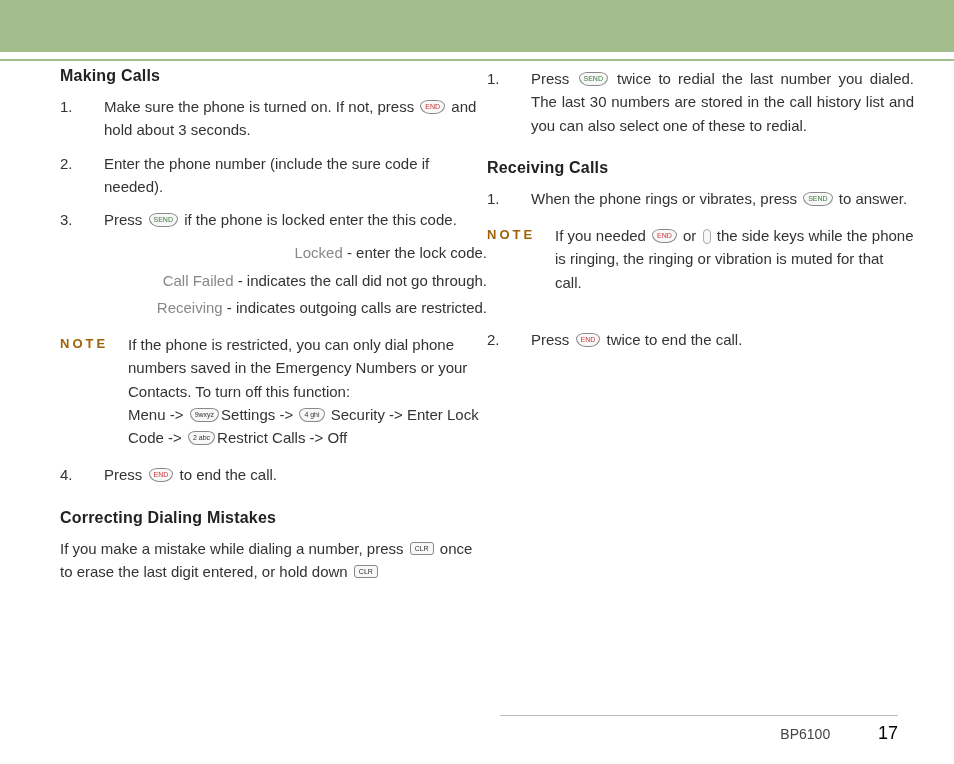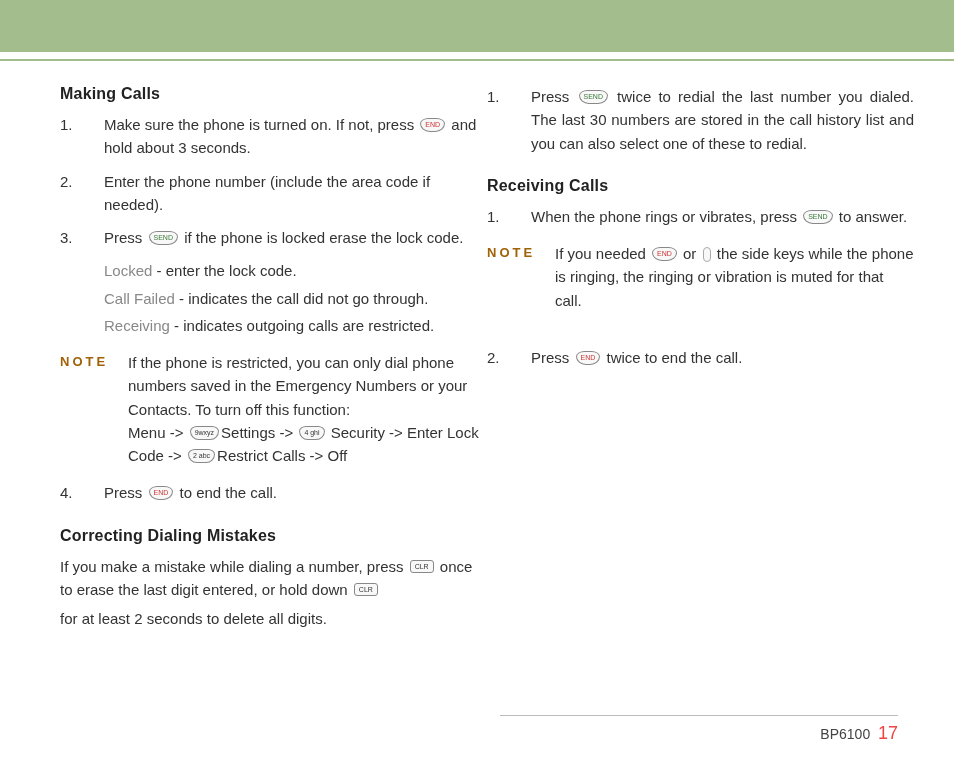--- a/index.html
+++ b/index.html
@@ -16,21 +16,21 @@
     height: 52px;
     background: #a4bd8d;
   }
   .top-rule {
     height: 2px;
     background: #a4bd8d;
     margin-top: 7px;
   }
   .page {
     display: flex;
-    padding: 24px 40px 0 60px;
+    padding: 6px 40px 0 60px;
   }
   .col {
     flex: 1;
     min-width: 0;
   }
   h2 {
     font-size: 16px;
     font-weight: bold;
     color: #222;
     margin-bottom: 10px;
@@ -55,20 +55,21 @@
     flex: 1;
     text-align: left;
   }
   .sub {
     padding-left: 44px;
     line-height: 1.55;
     font-family: "Arial Narrow", Arial, sans-serif;
     font-stretch: condensed;
     font-size: 15px;
     margin-bottom: 4px;
+    text-align: right;
   }
   .sub .label { color: #888; }
   .note {
     display: flex;
     margin: 14px 0;
     line-height: 1.55;
     font-family: "Arial Narrow", Arial, sans-serif;
     font-size: 15px;
   }
   .note-label {
@@ -122,21 +123,21 @@
     background:#f8f8f8;
   }
   .footer {
     position: absolute;
     bottom: 20px;
     right: 56px;
     font-family: "Arial Narrow", Arial, sans-serif;
     font-size: 14px;
     color: #444;
   }
-  .footer .pnum { font-size: 18px; color:#ef4444; }
+  .footer .pnum { font-size: 18px; color:#000000;margin-left:40px; }
   .footer-rule {
     position: absolute;
     bottom: 48px;
     left: 500px;
     right: 56px;
     height: 1px;
     background: #bbb;
   }
 </style>
 </head>
@@ -152,27 +153,27 @@
 
     <div class="step">
       <div class="stepnum">1.</div>
       <div class="stepbody">
         <span>Make sure the phone is turned on. If not, press </span><span class="keyicon end">END</span><span> and hold about 3 seconds.</span>
       </div>
     </div>
 
     <div class="step">
       <div class="stepnum">2.</div>
-      <div class="stepbody">Enter the phone number (include the area code if needed).</div>
+      <div class="stepbody">Enter the phone number (include the sure code if needed).</div>
     </div>
 
     <div class="step">
       <div class="stepnum">3.</div>
       <div class="stepbody">
-        <span>Press </span><span class="keyicon send">SEND</span><span> if the phone is locked erase the lock code.</span>
+        <span>Press </span><span class="keyicon send">SEND</span><span> if the phone is locked enter the this code.</span>
       </div>
     </div>
 
     <div class="sub"><span class="label">Locked</span><span> - enter the lock code.</span></div>
     <div class="sub"><span class="label">Call Failed</span><span> - indicates the call did not go through.</span></div>
     <div class="sub"><span class="label">Receiving</span><span> - indicates outgoing calls are restricted.</span></div>
 
     <div class="note">
       <div class="note-label">NOTE</div>
       <div class="note-body">
@@ -185,21 +186,20 @@
       <div class="stepnum">4.</div>
       <div class="stepbody">
         <span>Press </span><span class="keyicon end">END</span><span> to end the call.</span>
       </div>
     </div>
 
     <h2 class="spaced">Correcting Dialing Mistakes</h2>
     <div class="para">
       <span>If you make a mistake while dialing a number, press </span><span class="keyicon clr">CLR</span><span> once to erase the last digit entered, or hold down </span><span class="keyicon clr">CLR</span>
     </div>
-    <div class="para">for at least 2 seconds to delete all digits.</div>
   </div>
 
   <div class="col">
     <div class="step">
       <div class="stepnum">1.</div>
       <div class="stepbody just">
         <span>Press </span><span class="keyicon send">SEND</span><span> twice to redial the last number you dialed. The last 30 numbers are stored in the call history list and you can also select one of these to redial.</span>
       </div>
     </div>
 

